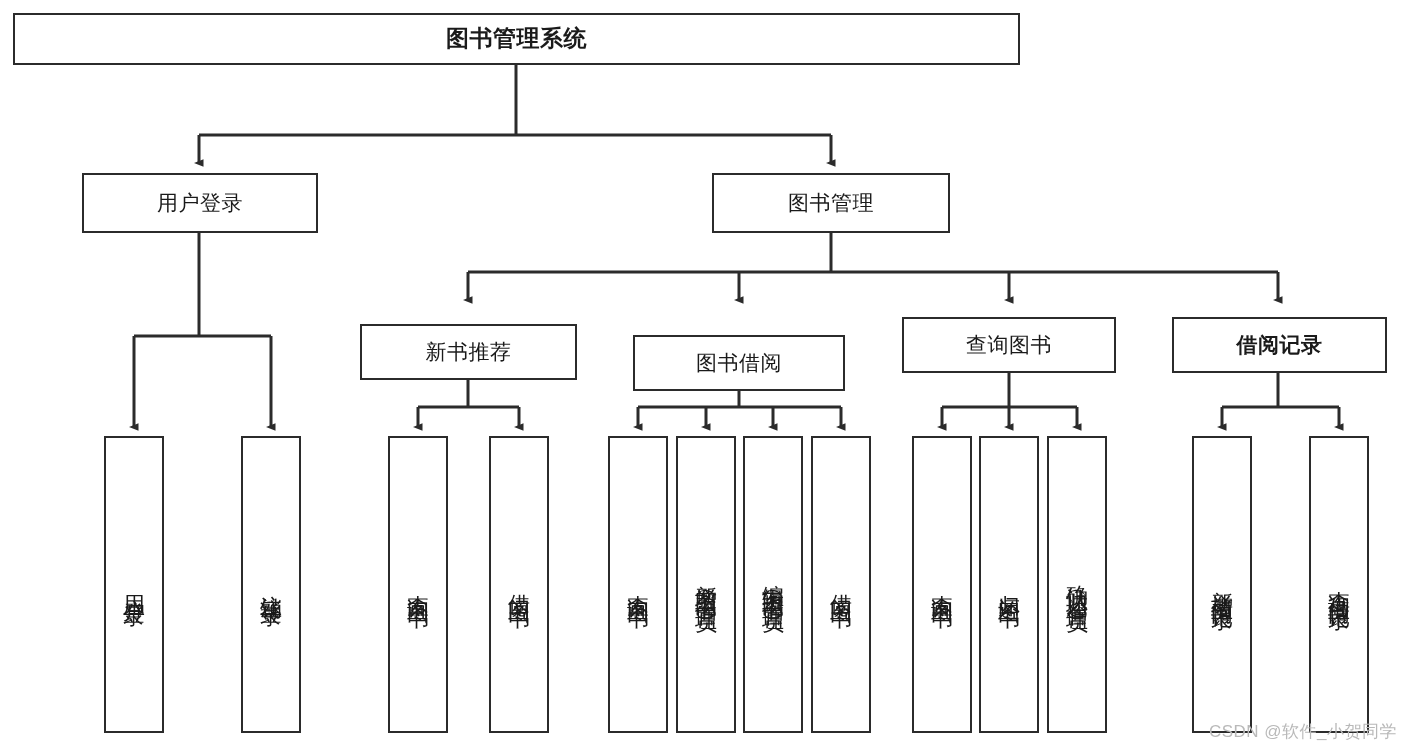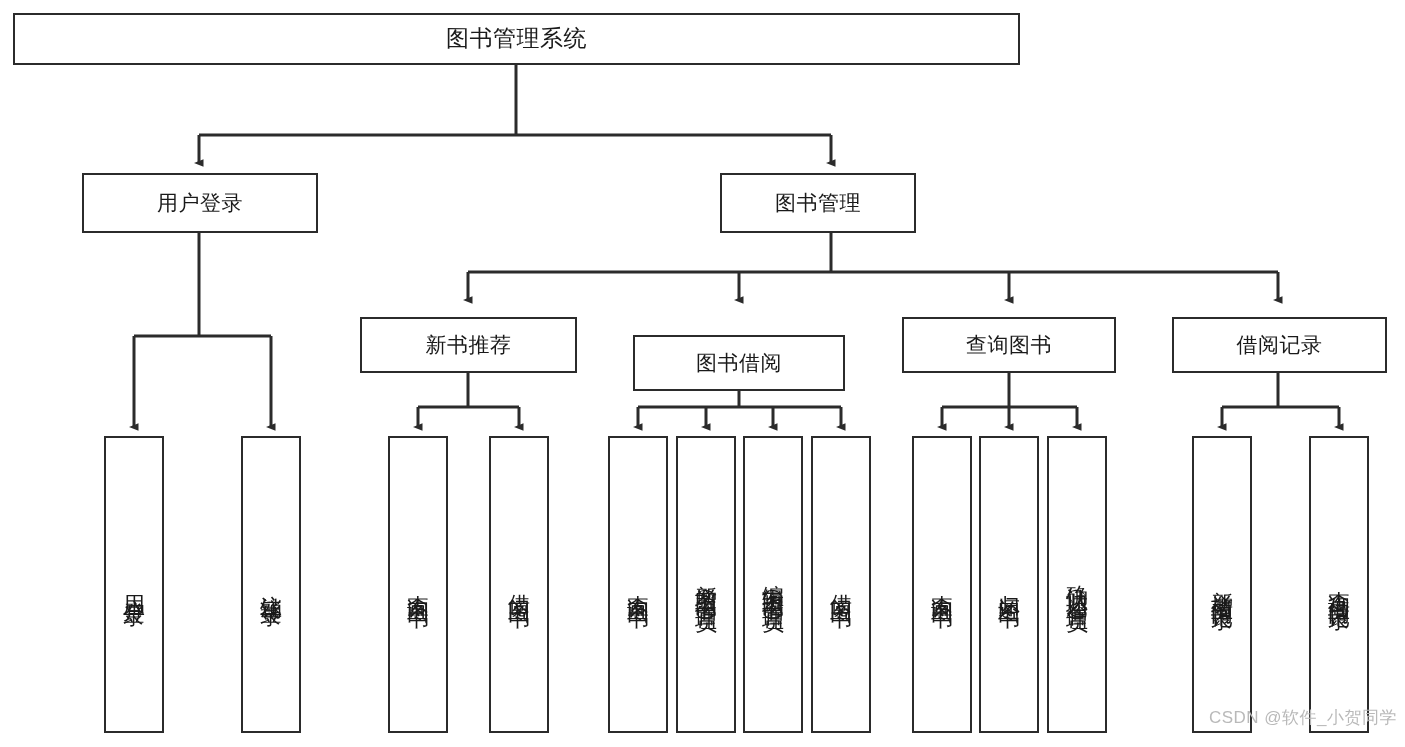--- a/index.html
+++ b/index.html
@@ -56,21 +56,21 @@
     text-orientation: upright;
     display: block;
     white-space: nowrap;
   }
   .node.root {
     font-size: 23px;
   }
   #watermark {
     position: absolute;
     right: 8px;
-    bottom: 18px;
+    bottom: 4px;
     font-size: 17px;
     color: #b9b9b9;
     letter-spacing: 0.5px;
     white-space: nowrap;
     user-select: none;
   }
 </style>
 </head>
 <body>
 
@@ -119,41 +119,41 @@
       <path d="M1009,407 L1009,427" marker-end="url(#arrowhead)"></path>
       <path d="M1077,407 L1077,427" marker-end="url(#arrowhead)"></path>
 
       <path d="M1278,373 L1278,407"></path>
       <path d="M1222,407 L1339,407"></path>
       <path d="M1222,407 L1222,427" marker-end="url(#arrowhead)"></path>
       <path d="M1339,407 L1339,427" marker-end="url(#arrowhead)"></path>
     </g>
   </svg>
 
-  <div class="node horiz root" style="left:13px; top:13px; width:1007px; height:52px;">
+  <div class="node horiz root" style="left:13px; top:13px; width:1007px; height:52px;font-weight:bold;">
     <span class="node-label">图书管理系统</span>
   </div>
 
   <div class="node horiz" style="left:82px; top:173px; width:236px; height:60px;">
     <span class="node-label">用户登录</span>
   </div>
-  <div class="node horiz" style="left:712px; top:173px; width:196px; height:60px;margin-left:8px;">
+  <div class="node horiz" style="left:712px; top:173px; width:238px; height:60px;">
     <span class="node-label">图书管理</span>
   </div>
 
-  <div class="node horiz" style="left:360px; top:317px; width:217px; height:56px;">
+  <div class="node horiz" style="left:360px; top:324px; width:217px; height:56px;">
     <span class="node-label">新书推荐</span>
   </div>
   <div class="node horiz" style="left:633px; top:335px; width:212px; height:56px;">
     <span class="node-label">图书借阅</span>
   </div>
   <div class="node horiz" style="left:902px; top:317px; width:214px; height:56px;">
     <span class="node-label">查询图书</span>
   </div>
-  <div class="node horiz" style="left:1172px; top:317px; width:215px; height:56px;">
+  <div class="node horiz" style="left:1172px; top:317px; width:215px; height:56px;font-weight:bold;">
     <span class="node-label">借阅记录</span>
   </div>
 
   <div class="node vert" style="left:104px; top:436px; width:60px; height:297px;">
     <span class="node-label">用户登录</span>
   </div>
   <div class="node vert" style="left:241px; top:436px; width:60px; height:297px;">
     <span class="node-label">注销登录</span>
   </div>
 

